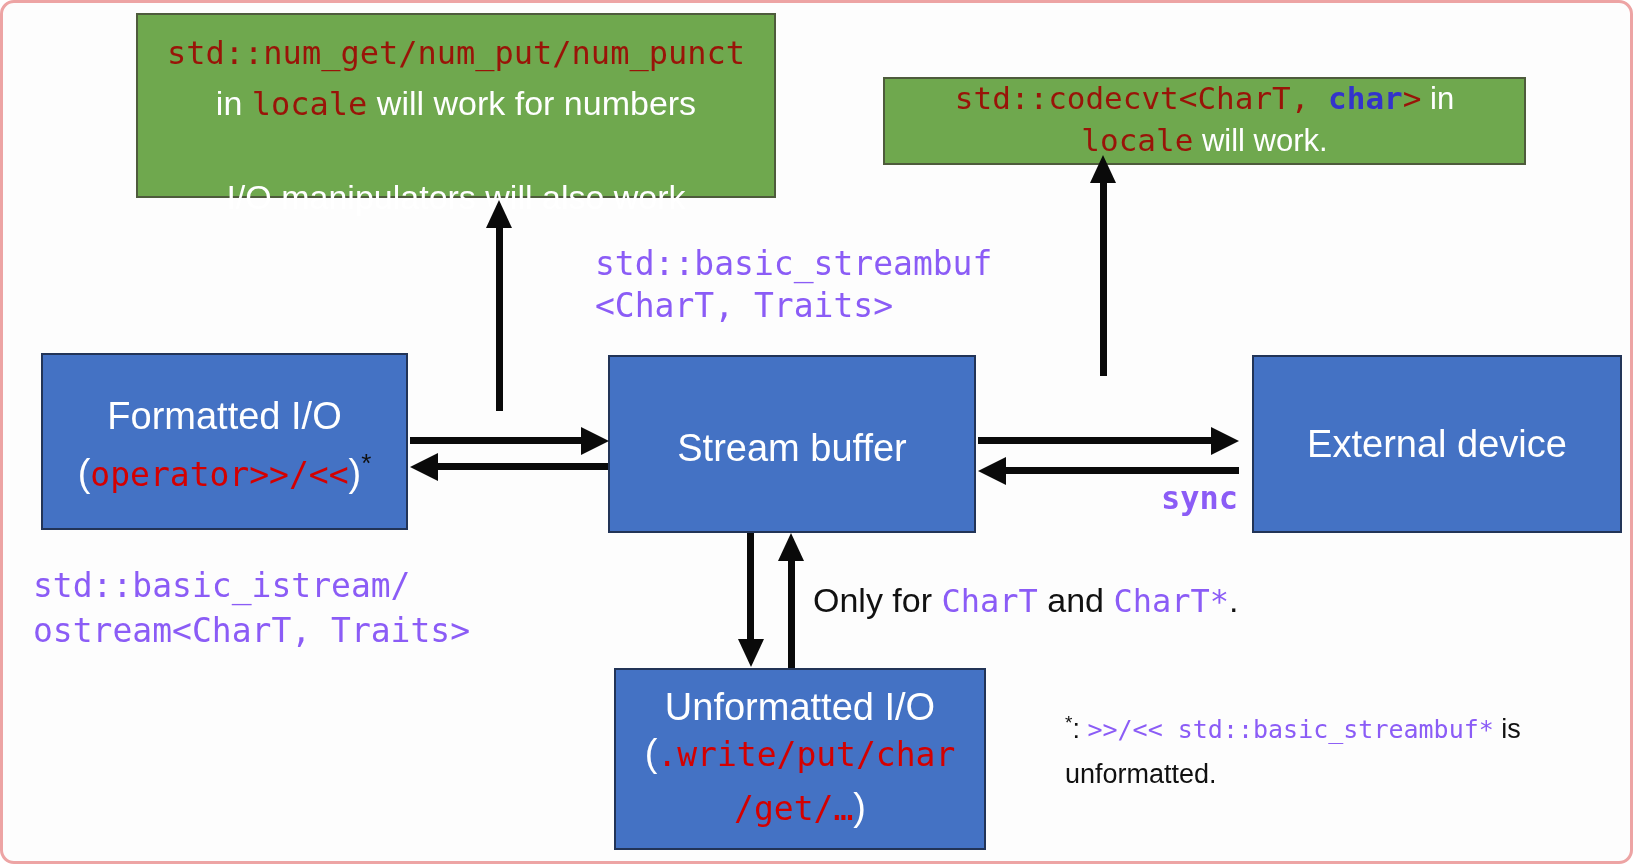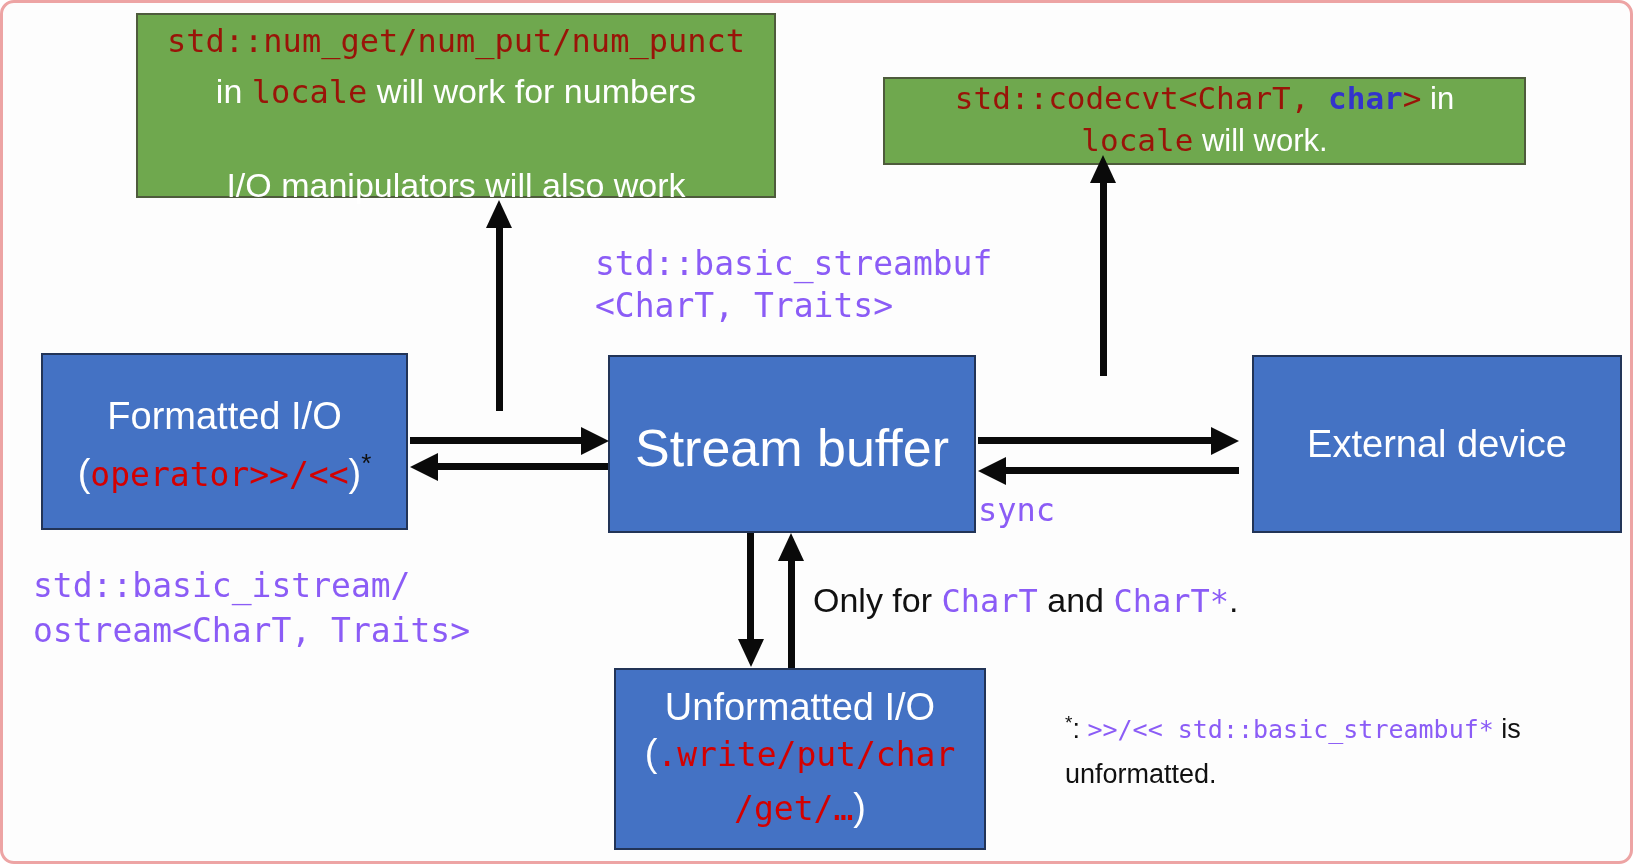--- a/index.html
+++ b/index.html
@@ -29,39 +29,39 @@
   .head.u{border-bottom:28px solid #0a0a0a;border-left:13px solid transparent;border-right:13px solid transparent;}
   .head.d{border-top:28px solid #0a0a0a;border-left:13px solid transparent;border-right:13px solid transparent;}
   sup.star{font-size:26px;color:#111;vertical-align:14px;}
   sup.fstar{font-size:19px;color:#111;vertical-align:9px;}
 </style>
 </head>
 <body>
 
 <div class="canvas">
 
-  <div class="box green" style="left:133px;top:10px;width:640px;height:185px;padding-top:4px;line-height:45px;">
+  <div class="box green" style="left:133px;top:10px;width:640px;height:185px;padding-top:16px;line-height:45px;">
     <div><span class="mono dr" style="font-size:32px;">std::num_get/num_put/num_punct</span></div>
     <div><span class="sans wh" style="font-size:34px;">in </span><span class="mono dr" style="font-size:32px;">locale</span><span class="sans wh" style="font-size:34px;"> will work for numbers</span></div>
     <div style="height:43px;"></div>
     <div><span class="sans wh" style="font-size:34px;">I/O manipulators will also work</span></div>
   </div>
 
   <div class="box green" style="left:880px;top:74px;width:643px;height:88px;padding-top:1px;line-height:37px;">
     <div><span class="mono dr" style="font-size:31px;">std::codecvt&lt;CharT, </span><span class="mono bl" style="font-size:31px;">char</span><span class="mono dr" style="font-size:31px;">&gt;</span><span class="sans wh" style="font-size:31px;"> in</span></div>
     <div><span class="mono dr" style="font-size:31px;">locale</span><span class="sans wh" style="font-size:31px;"> will work.</span></div>
   </div>
 
   <div class="box blue" style="left:38px;top:350px;width:367px;height:177px;padding-top:38px;line-height:47px;">
     <div class="sans wh" style="font-size:38px;">Formatted I/O</div>
     <div><span class="sans wh" style="font-size:38px;">(</span><span class="mono cr" style="font-size:33px;">operator&gt;&gt;/&lt;&lt;</span><span class="sans wh" style="font-size:38px;">)</span><sup class="star">*</sup></div>
   </div>
 
   <div class="box blue" style="left:605px;top:352px;width:368px;height:178px;display:flex;align-items:center;justify-content:center;">
-    <span class="sans wh" style="font-size:52px;margin-top:8px;">Stream buffer</span>
+    <span class="sans wh" style="font-size:38px;margin-top:8px;">Stream buffer</span>
   </div>
 
   <div class="box blue" style="left:1249px;top:352px;width:370px;height:178px;display:flex;align-items:center;justify-content:center;">
     <span class="sans wh" style="font-size:38px;">External device</span>
   </div>
 
   <div class="box blue" style="left:611px;top:665px;width:372px;height:182px;padding-top:14px;line-height:46px;">
     <div class="sans wh" style="font-size:38px;">Unformatted I/O</div>
     <div><span class="sans wh" style="font-size:38px;">(</span><span class="mono cr" style="font-size:33px;">.write/put/char</span></div>
     <div><span class="mono cr" style="font-size:33px;">/get/…</span><span class="sans wh" style="font-size:38px;">)</span></div>
@@ -71,21 +71,21 @@
     <div>std::basic_streambuf</div>
     <div>&lt;CharT, Traits&gt;</div>
   </div>
 
   <div class="abs mono br" style="left:30px;top:560px;font-size:33px;line-height:45px;text-align:left;">
     <div>std::basic_istream/</div>
     <div>ostream&lt;CharT, Traits&gt;</div>
   </div>
 
 
-  <div class="abs mono br" style="left:975px;top:488px;width:260px;font-size:32px;text-align:left;">sync</div>
+  <div class="abs mono br" style="left:975px;top:476px;width:260px;font-size:32px;text-align:right;font-weight:bold;">sync</div>
 
   <div class="abs" style="left:810px;top:578px;font-size:34px;"><span class="sans bk">Only for </span><span class="mono br" style="font-size:32px;">CharT</span><span class="sans bk"> and </span><span class="mono br" style="font-size:32px;">CharT*</span><span class="sans bk">.</span></div>
 
   <div class="abs" style="left:1062px;top:698px;font-size:27px;line-height:44px;text-align:left;">
     <div><sup class="fstar">*</sup><span class="sans bk">: </span><span class="mono br" style="font-size:25px;">&gt;&gt;/&lt;&lt; std::basic_streambuf*</span><span class="sans bk"> is</span></div>
     <div class="sans bk">unformatted.</div>
   </div>
 
   <div>
     <div class="shaft-h" style="left:407px;top:434px;width:174px;"></div>

